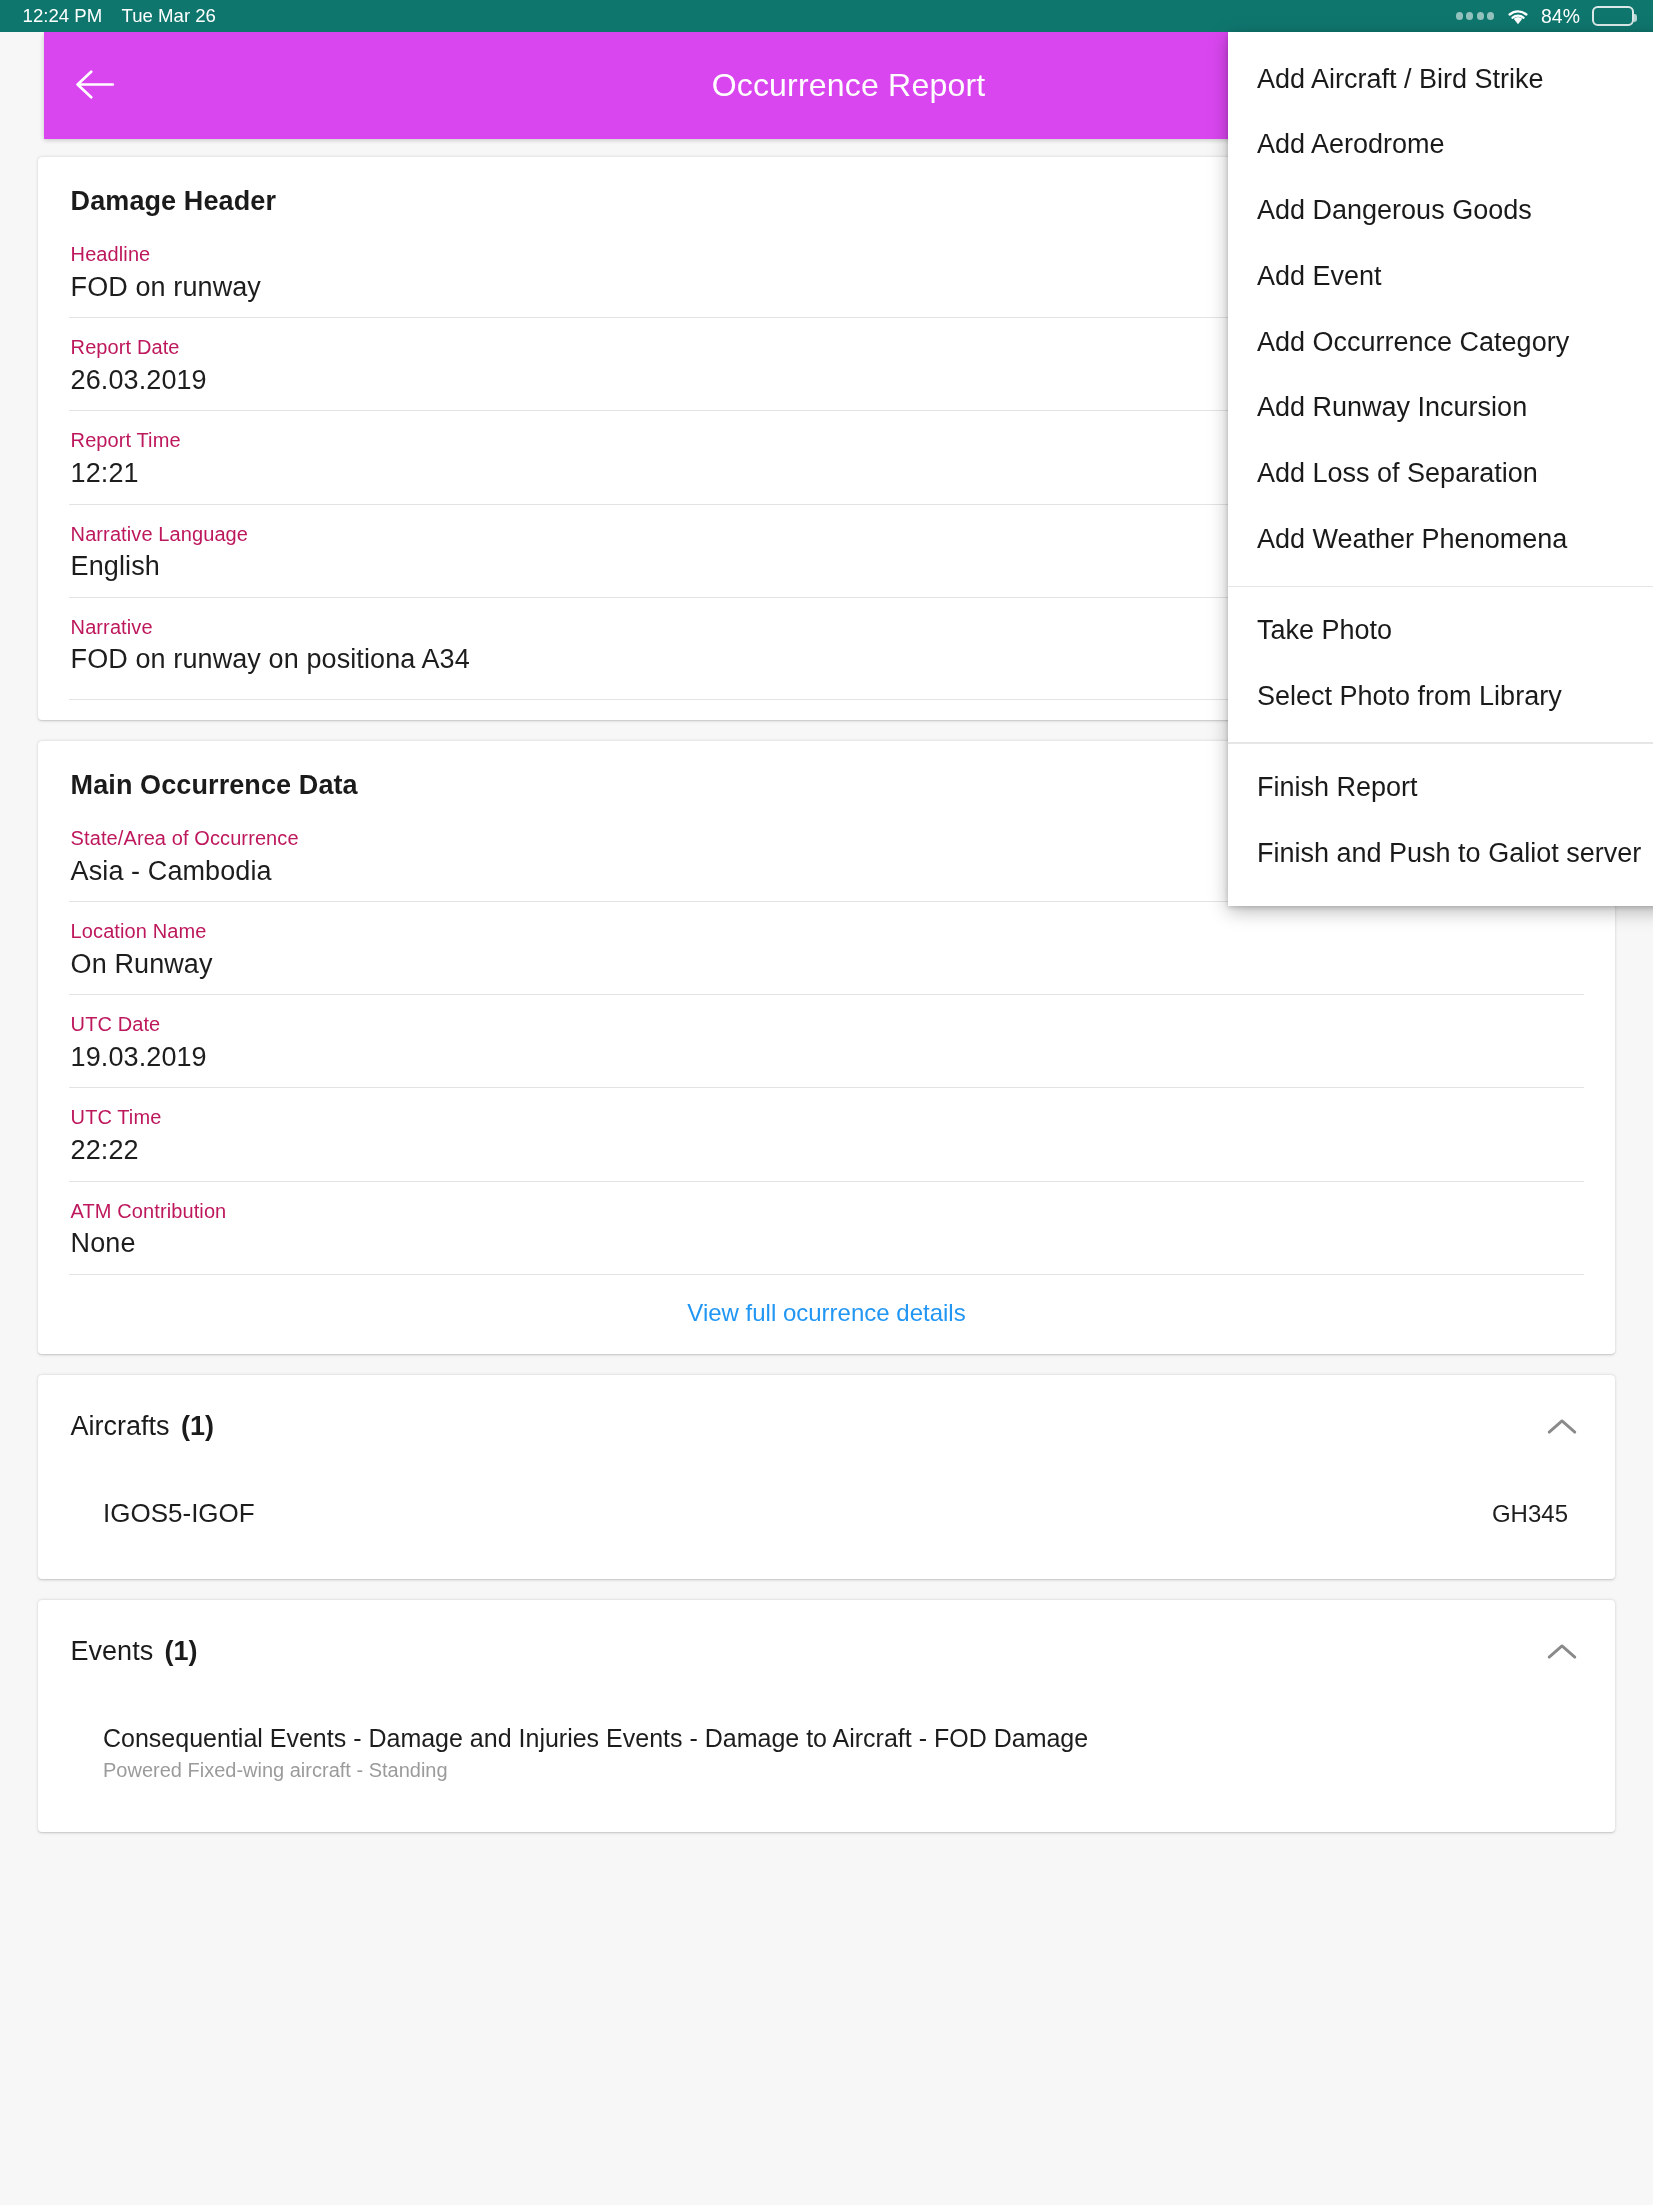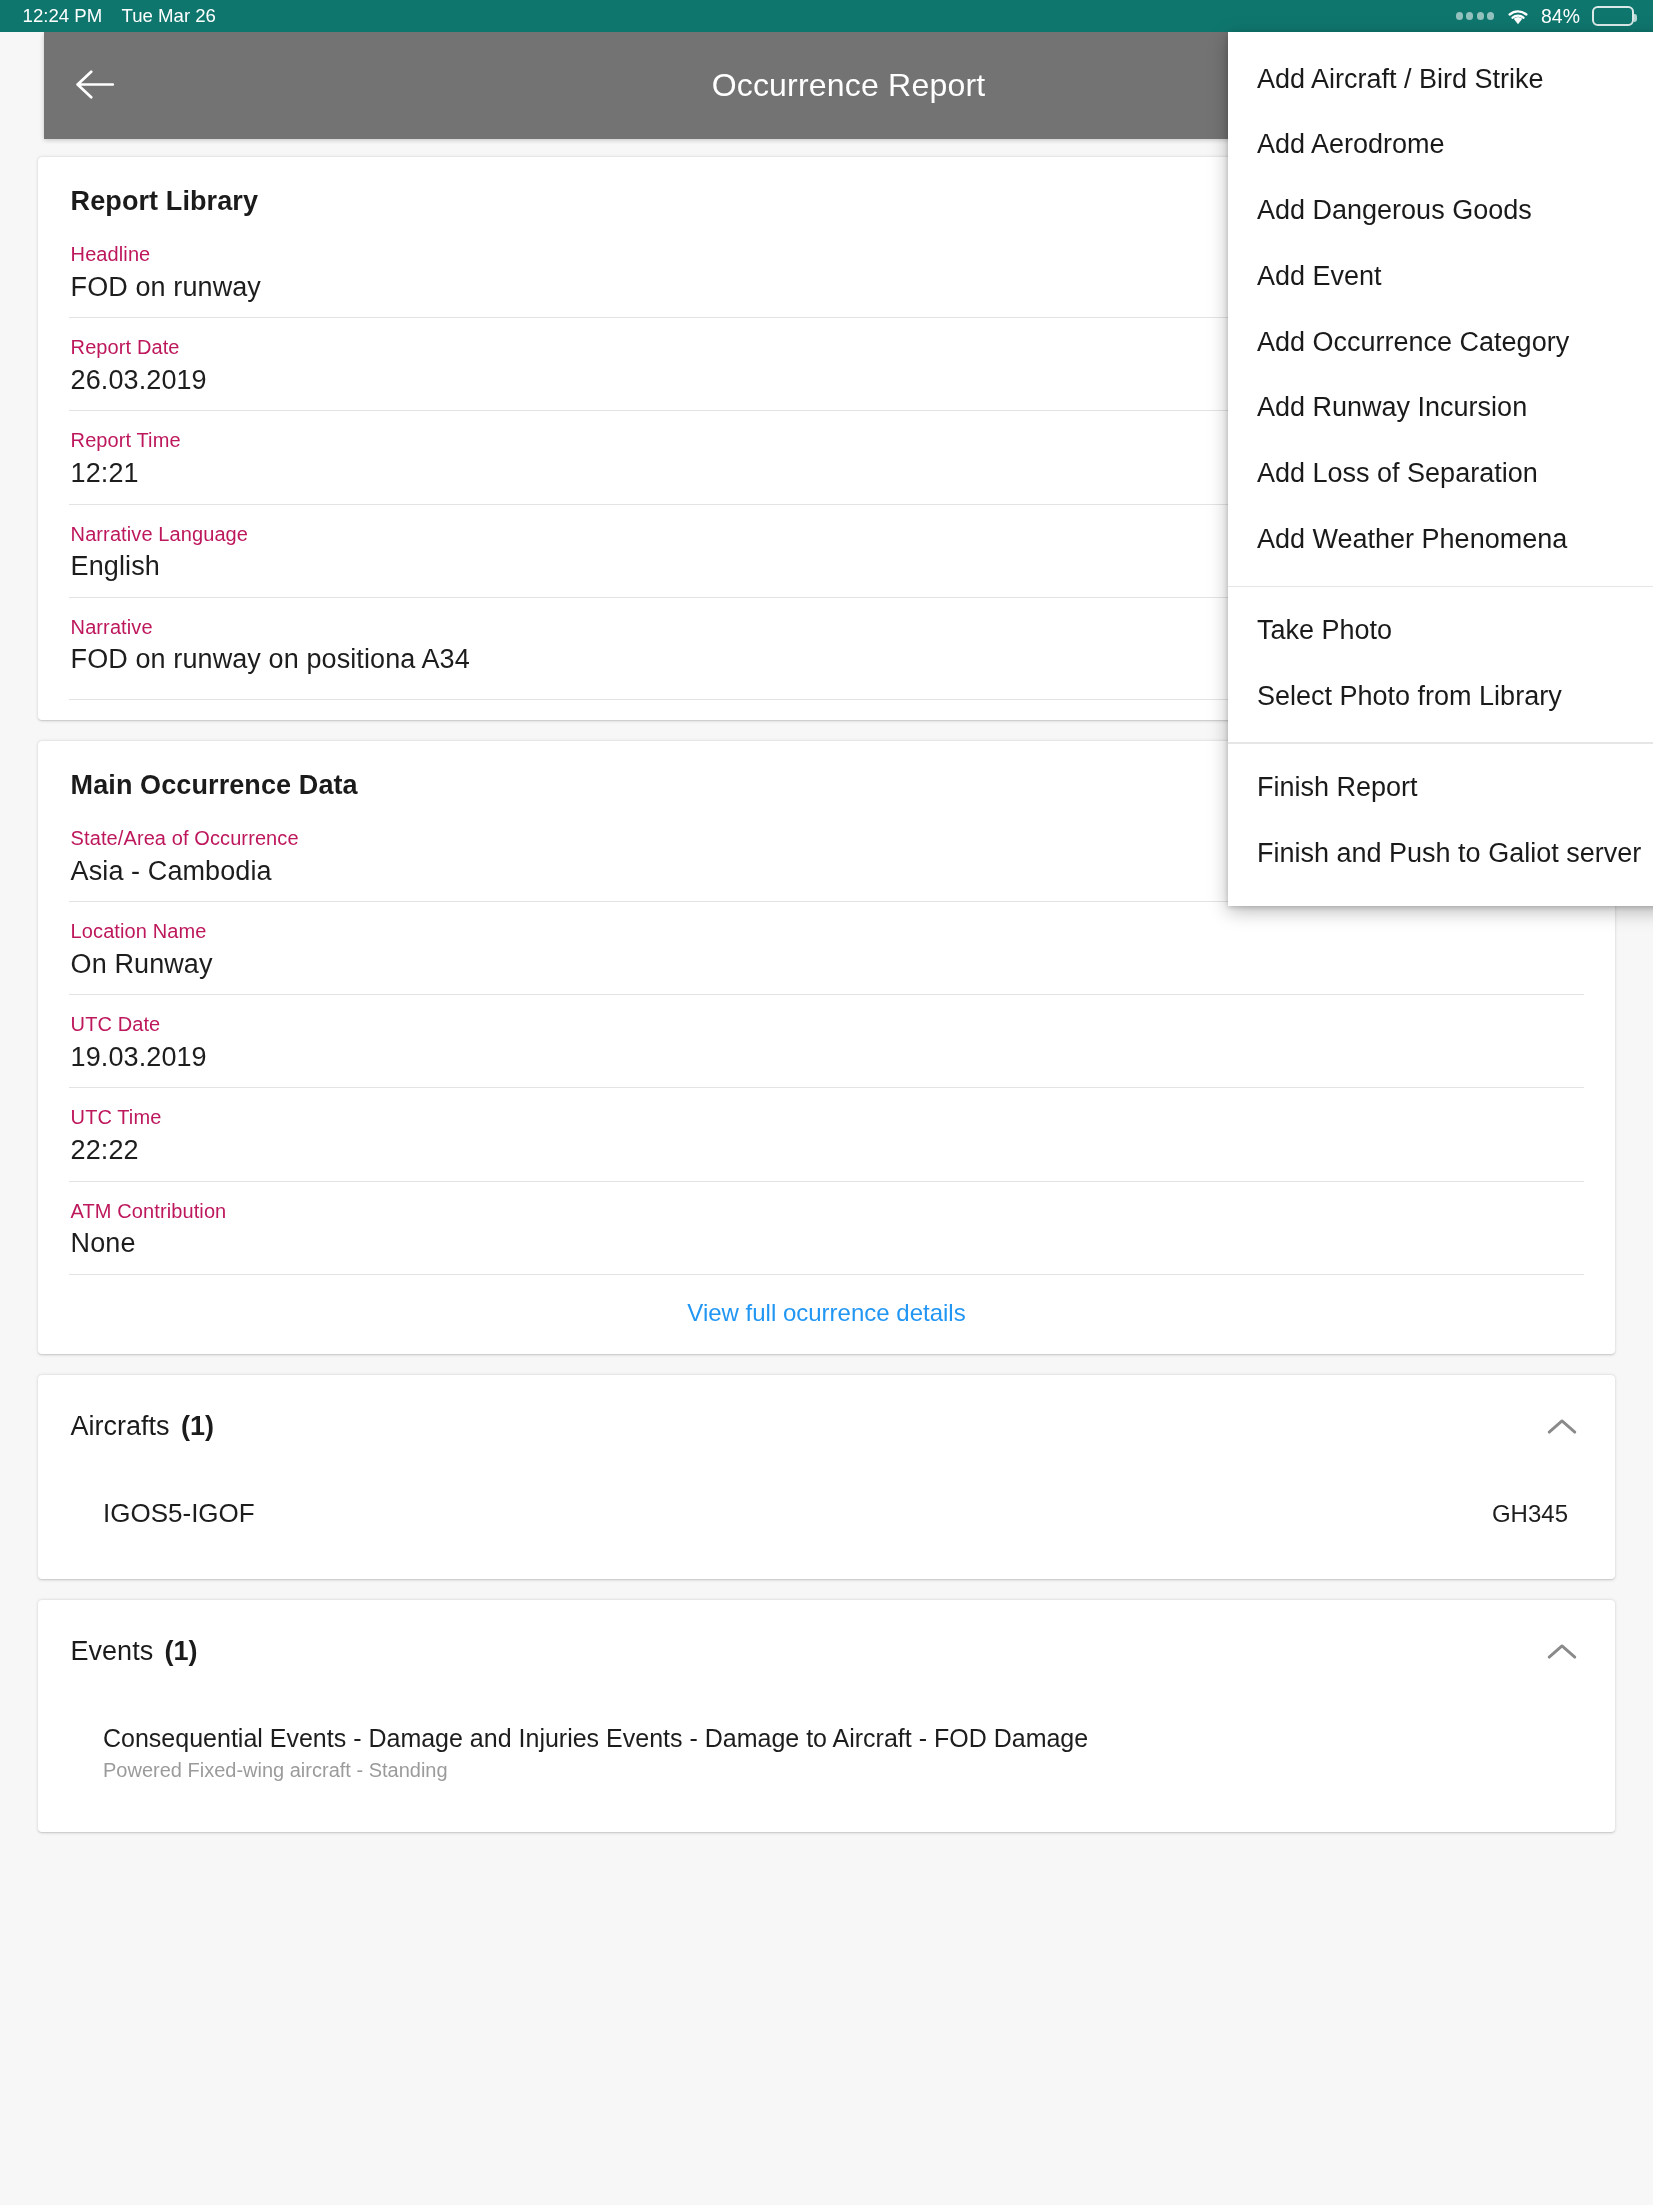--- a/index.html
+++ b/index.html
@@ -37,21 +37,21 @@
     content: ""; position: absolute; right: -5.7px; top: 5.7px;
     width: 3.2px; height: 8px; background: rgba(255,255,255,.7);
     border-radius: 0 2.4px 2.4px 0;
   }
   .battery .lvl { height: 100%; background: #fff; border-radius: 2.4px; }
   .batt-pct { font-size: 19.4px; letter-spacing: 0.2px; }
 
   
   .appbar {
     height: 107px;
-    background: #737373;
+    background: #d946ef;
     display: flex;
     align-items: center;
     position: relative;
     z-index: 4;
     box-shadow: 0 1.6px 4.8px rgba(0,0,0,.20);
     margin-left: 44px;
   }
   .back-btn {
     width: 77px; height: 77px; margin-left: 13px;
     display: flex; align-items: center; justify-content: center;
@@ -208,21 +208,21 @@
         <path d="M2 19 H46 M2 19 L19 3 M2 19 L19 35" stroke="#ffffff" stroke-width="3.4" fill="none" stroke-linecap="round" stroke-linejoin="round"></path>
       </svg>
     </span>
   </div>
   <div class="appbar-title">Occurrence Report</div>
 </div>
 
 <div class="content">
 
   <div class="card">
-    <div class="card-title">Report Library</div>
+    <div class="card-title">Damage Header</div>
 
     <div class="field">
       <div class="field-label">Headline</div>
       <div class="field-value">FOD on runway</div>
     </div>
     <div class="field">
       <div class="field-label">Report Date</div>
       <div class="field-value">26.03.2019</div>
     </div>
     <div class="field">

